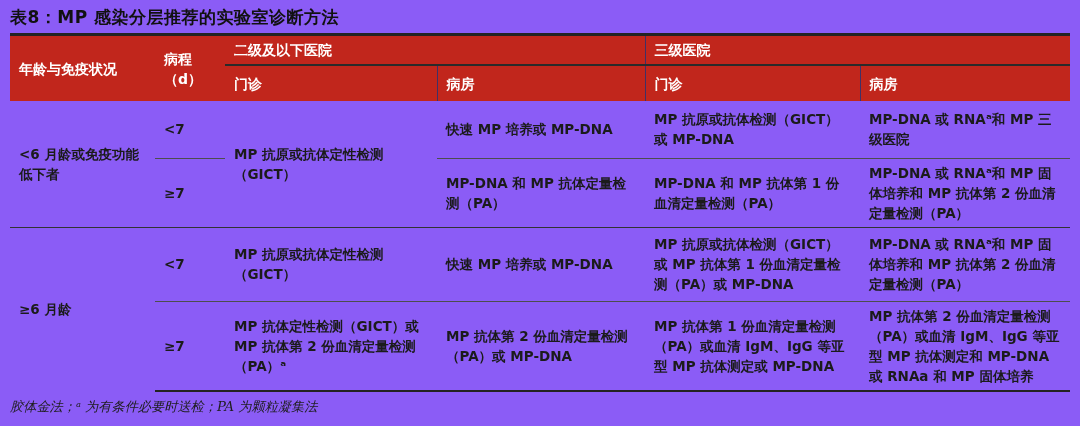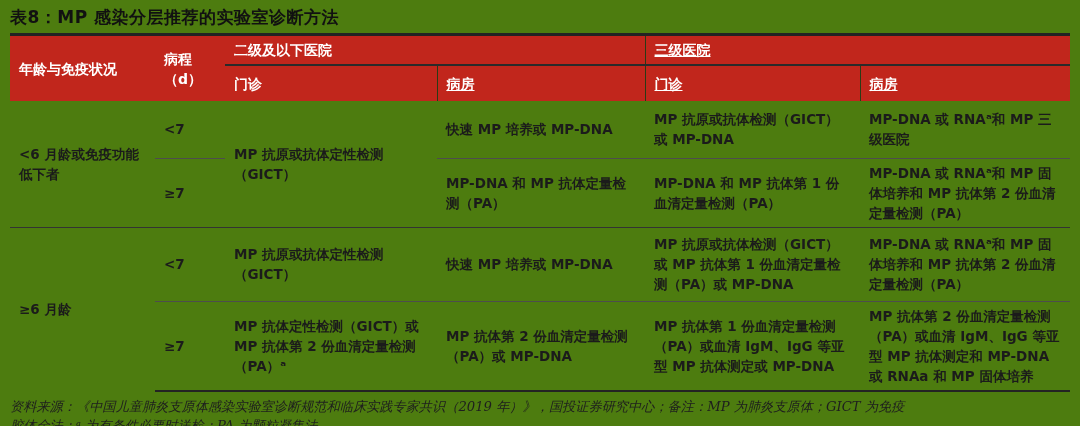--- a/index.html
+++ b/index.html
@@ -1,21 +1,21 @@
 <!DOCTYPE html>
 <html><head>
 <meta charset="utf-8">
 <style>
   * { margin: 0; padding: 0; box-sizing: border-box; }
   html, body { background: #ffffff; }
   .page {
     position: relative;
     width: 1080px;
     height: 426px;
-    background: #4d7c0f;
+    background: #8b5cf6;
     font-family: "DejaVu Sans", sans-serif;
     color: #1b1b1b;
     overflow: hidden;
   }
   .title {
     margin: 6px 0 4px 10px;
     font-size: 17px;
     font-weight: bold;
     color: #111111;
     letter-spacing: 0.5px;
@@ -41,21 +41,21 @@
     background: #c1261c;
     color: #ffffff;
     font-weight: bold;
     font-size: 14px;
   }
   tr.hrow1 { height: 28px; }
   tr.hrow2 { height: 36px; }
   th.group-head { text-align: center; border-bottom: 2px solid #2a2a2a; padding: 2px 6px; margin-top: 19px; }
   th.age-head { vertical-align: middle; margin-top: 16px; }
   th.course-head { text-align: center; white-space: pre-line; line-height: 17px; }
-  th.vsep { border-left: 1px solid rgba(25,25,25,0.65); text-decoration: underline; }
+  th.vsep { border-left: 1px solid rgba(25,25,25,0.65); }
   tr.body-r1 { height: 57px; }
   tr.body-r2 { height: 61px; }
   tr.body-r3 { height: 74px; }
   tr.body-r4 { height: 86px; }
   td.course { text-align: center; }
   td.rsep { border-bottom: 1px solid #4d4d4d; }
   tr.group-start td { border-top: 1.5px solid #333333; }
   tr.last td { border-bottom: 2px solid #232323; }
   .footnote {
     margin: 5px 0 0 10px;
@@ -125,17 +125,16 @@
         <td class="course">≥7</td>
         <td>MP 抗体定性检测（GICT）或 MP 抗体第 2 份血清定量检测（PA）ᵃ</td>
         <td>MP 抗体第 2 份血清定量检测（PA）或 MP-DNA</td>
         <td>MP 抗体第 1 份血清定量检测（PA）或血清 IgM、IgG 等亚型 MP 抗体测定或 MP-DNA</td>
         <td>MP 抗体第 2 份血清定量检测（PA）或血清 IgM、IgG 等亚型 MP 抗体测定和 MP-DNA 或 RNAa 和 MP 固体培养</td>
       </tr>
     </tbody>
   </table>
 
   <div class="footnote">
-    <div>资料来源：《中国儿童肺炎支原体感染实验室诊断规范和临床实践专家共识（2019 年）》，国投证券研究中心；备注：MP 为肺炎支原体；GICT 为免疫</div>
     <div>胶体金法；ᵃ 为有条件必要时送检；PA 为颗粒凝集法</div>
   </div>
 
 </div>
 
 </body></html>

